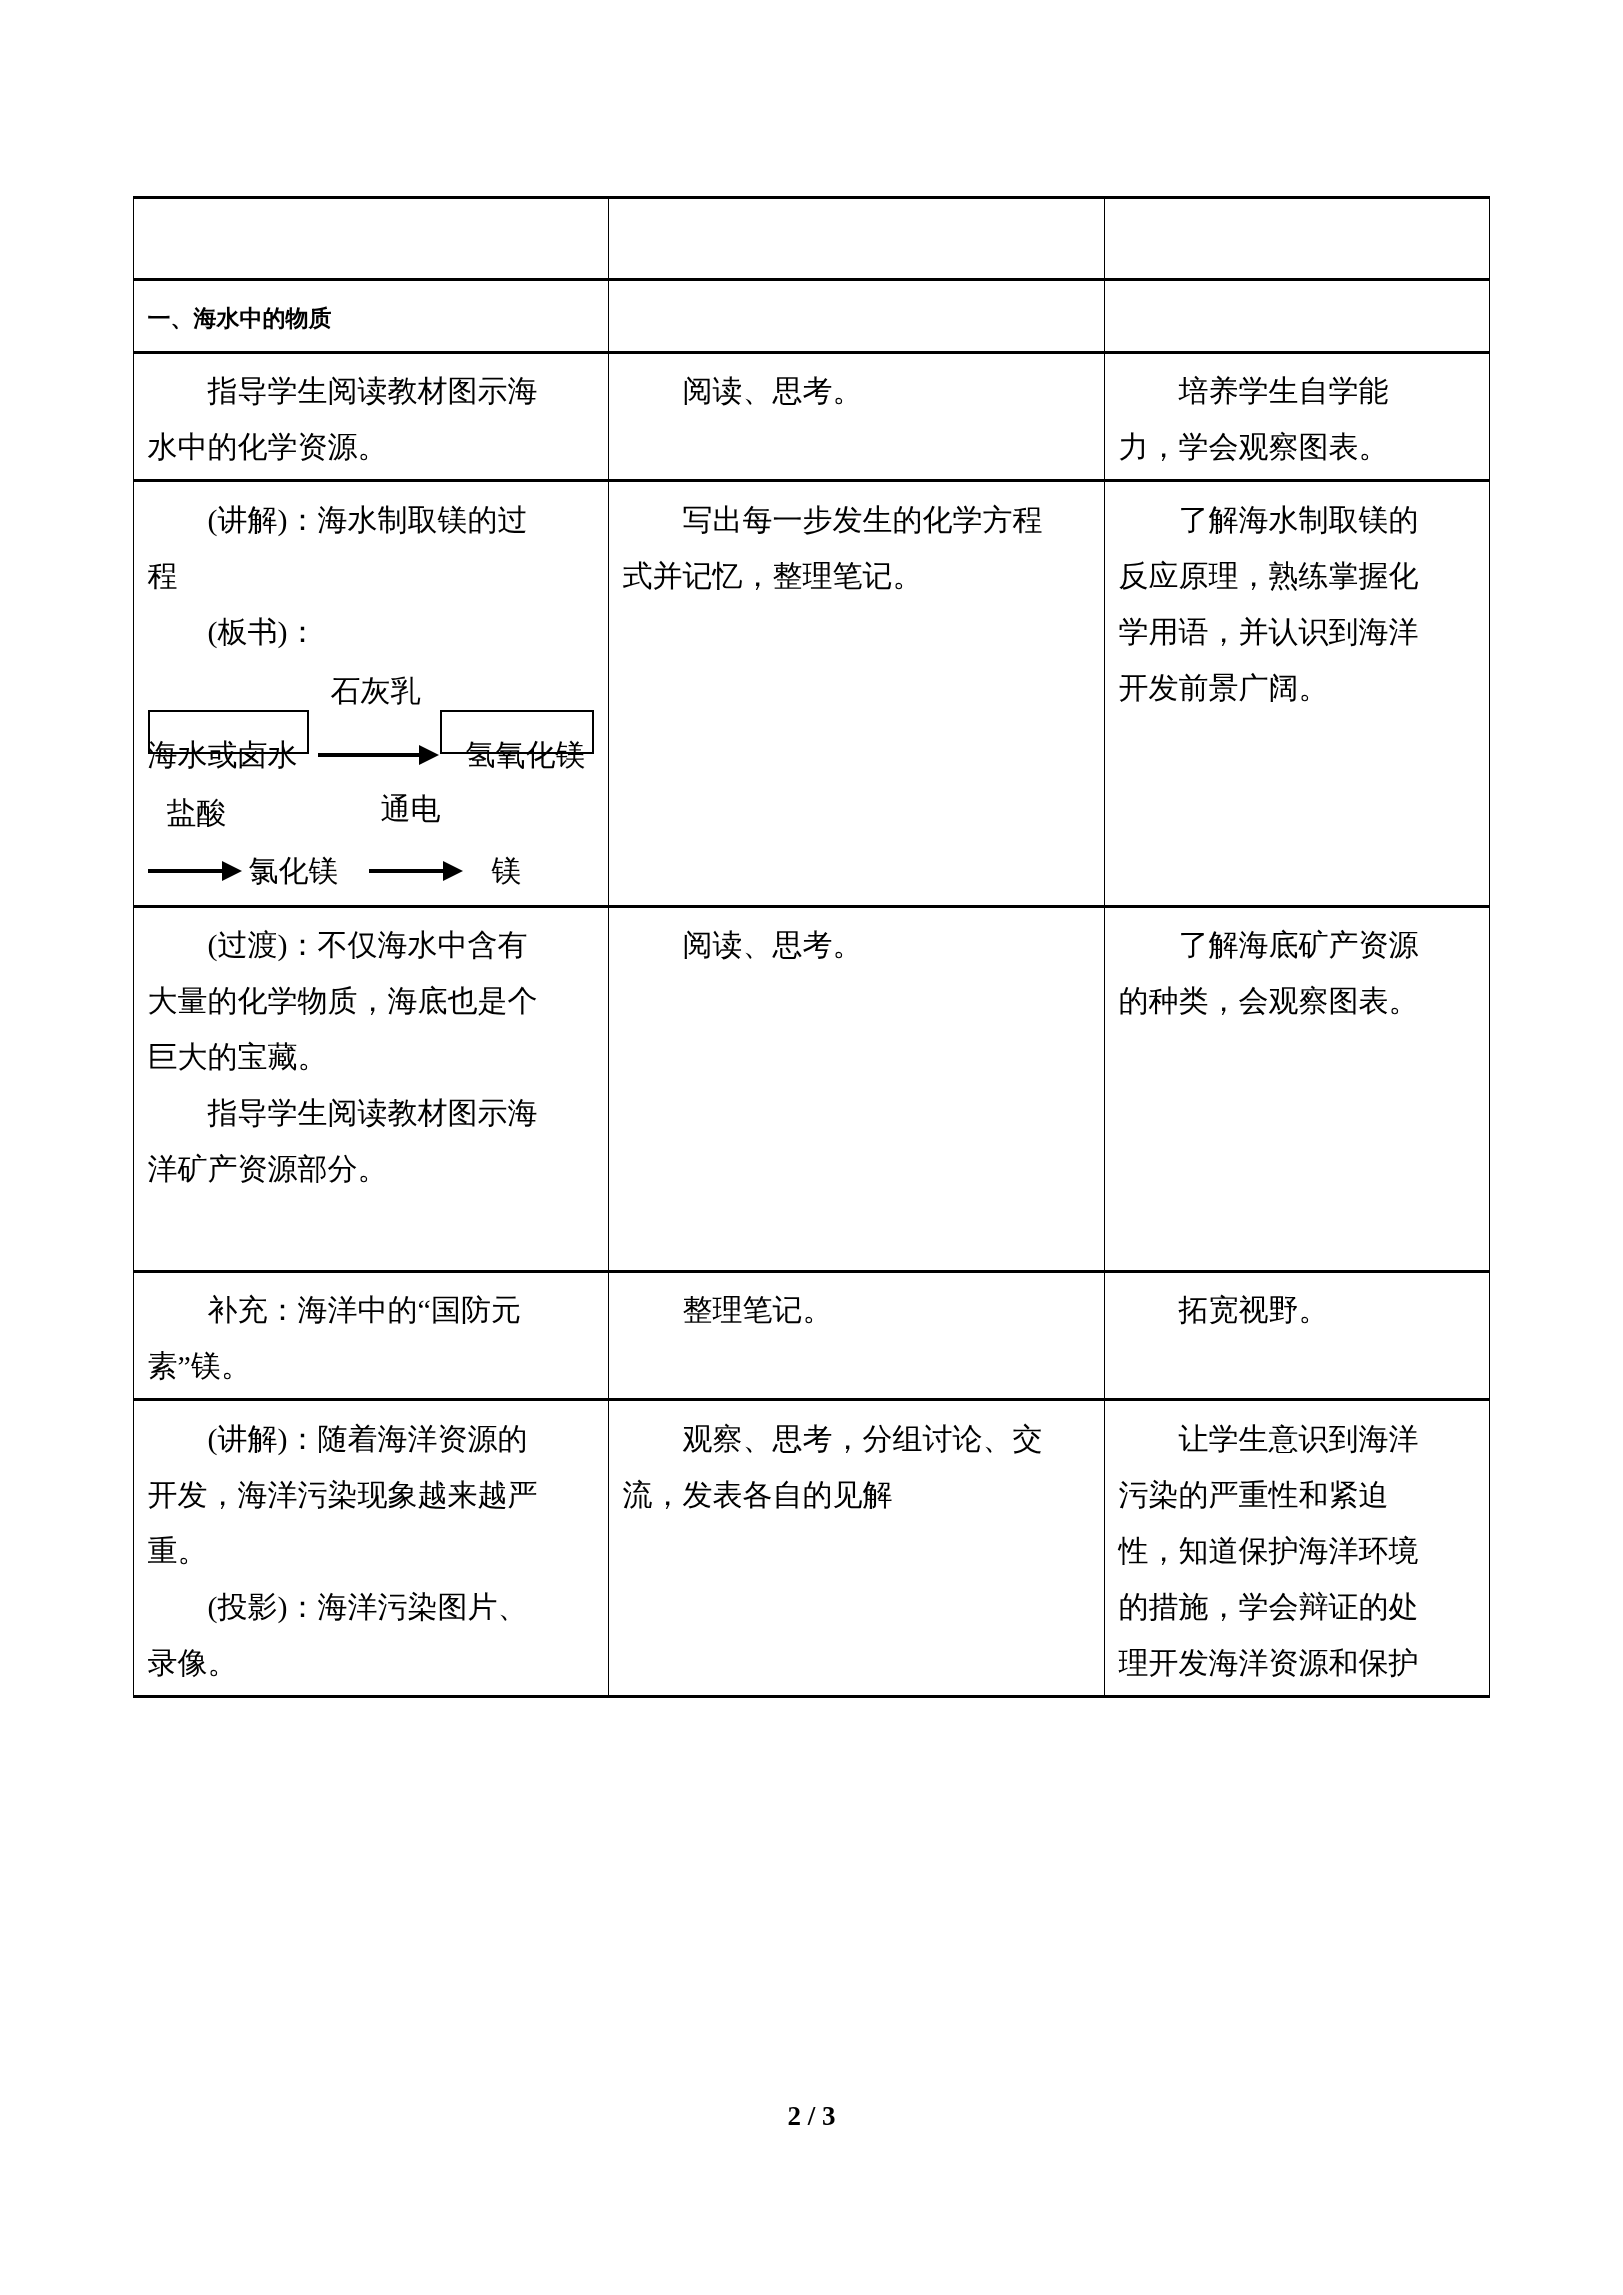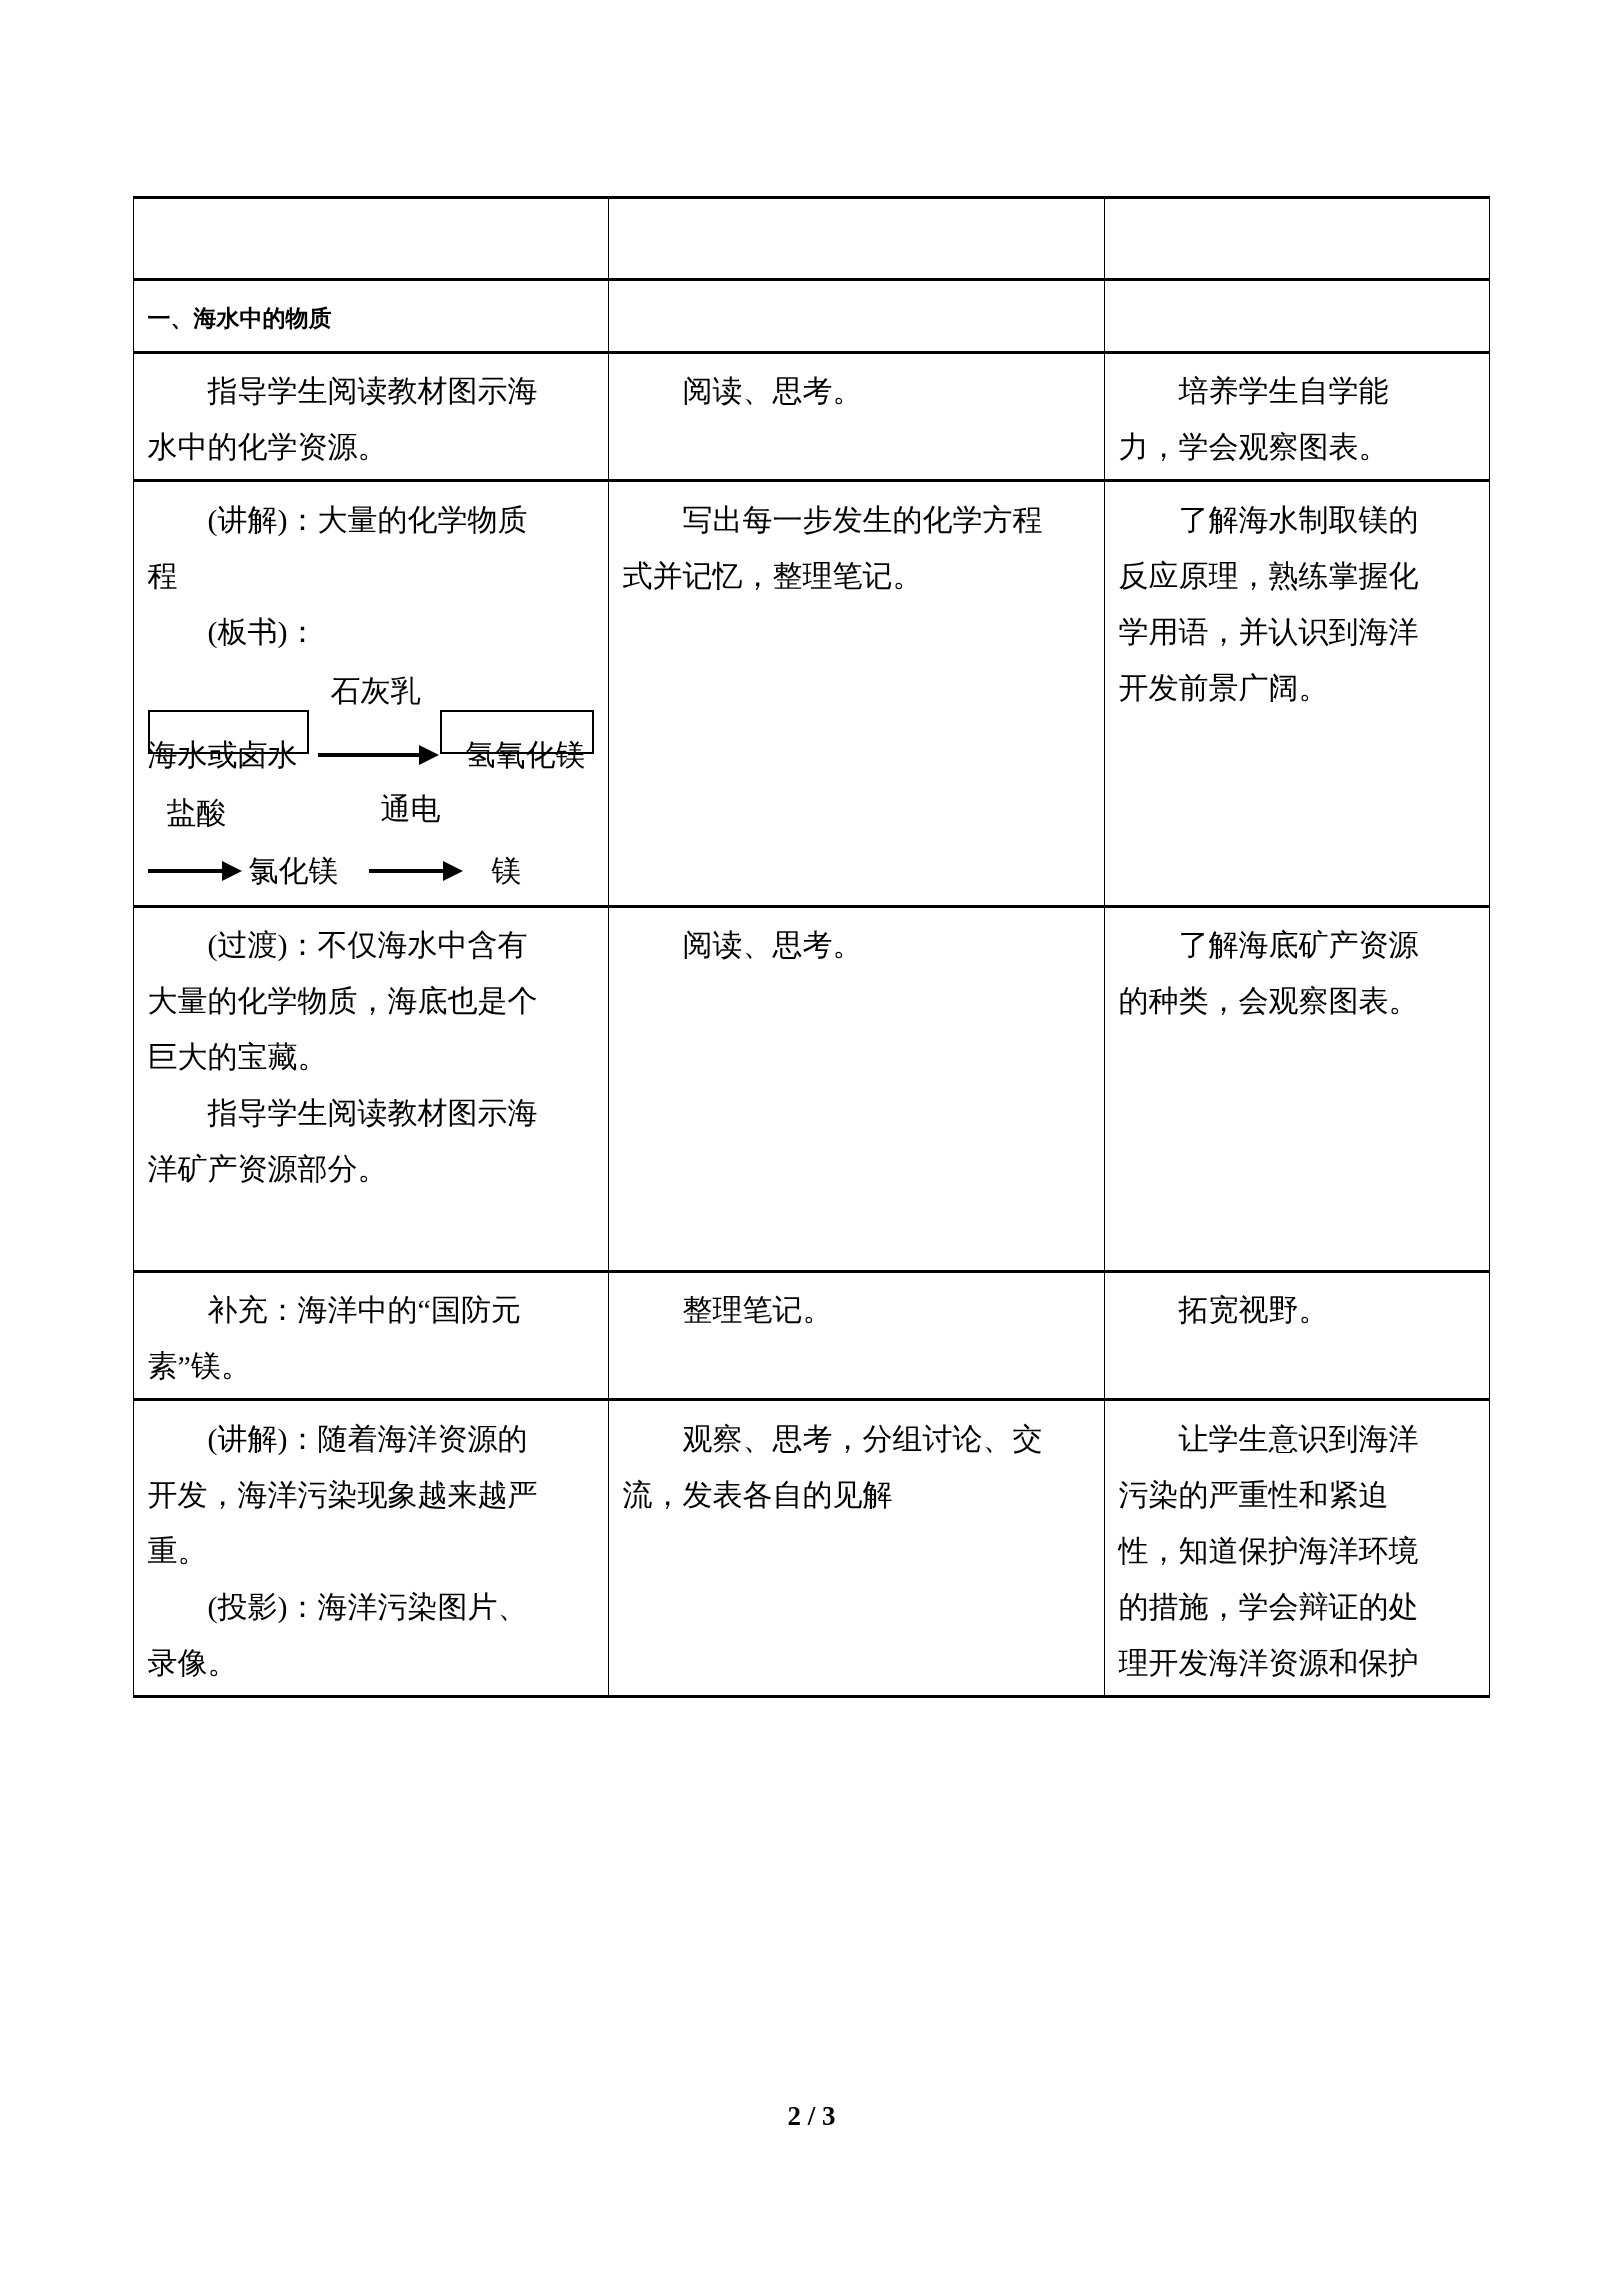--- a/index.html
+++ b/index.html
@@ -76,21 +76,21 @@
         <p class="para">阅读、思考。</p>
       </td>
       <td>
         <p class="para">培养学生自学能
 力，学会观察图表。</p>
       </td>
     </tr>
 
     <tr style="height:423px">
       <td>
-        <p class="para">(讲解)：大量的化学物质
+        <p class="para">(讲解)：海水制取镁的过
 程</p>
         <p class="para">(板书)：</p>
         <div class="flowchart">
           <span class="fc-text" style="left:183px; top:8.2px;">石灰乳</span>
           <div class="fc-box" style="left:0px; top:46px; width:161px; height:44px;"></div>
           <span class="fc-text" style="left:0px; top:72px;">海水或卤水</span>
           <div class="fc-arrow" style="left:170px; top:81px; width:121px;">
             <div class="line"></div>
                 <div class="head"></div>
           </div>

